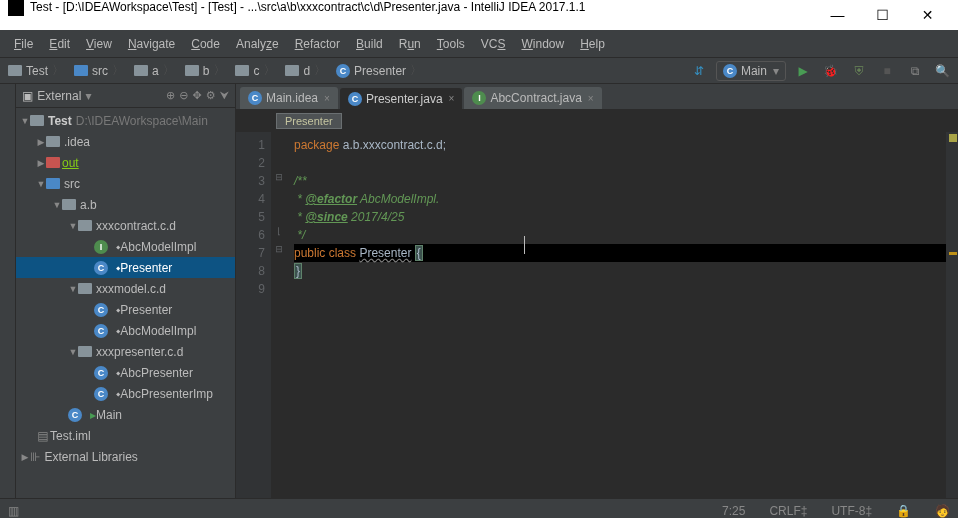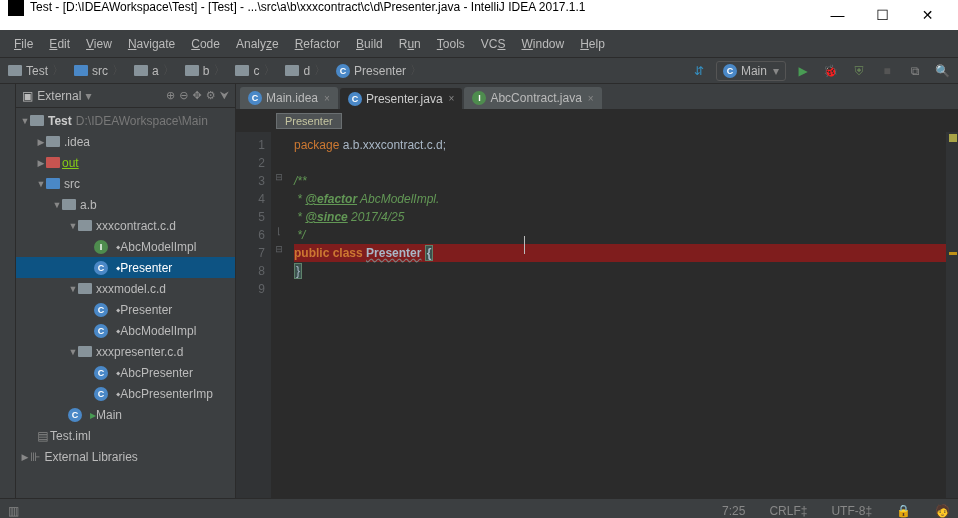--- a/index.html
+++ b/index.html
@@ -41,21 +41,21 @@
 .tab .close { margin-left: 6px; color: #888; font-size: 10px; }
 .crumb-bar { height: 22px; background: #2b2b2b; padding-left: 40px; display: flex; align-items: center; }
 .crumb-tag { background: #4e5254; border: 1px solid #6a6f71; padding: 1px 8px; color: #c5c5a0; font-size: 11px; }
 .code-wrap { flex: 1; display: flex; position: relative; }
 .gutter { width: 36px; background: #313335; color: #606366; font-family: "Consolas", monospace; font-size: 12px; text-align: right; padding: 4px 6px 0 0; border-right: 1px solid #2b2b2b; }
 .gutter div { height: 18px; line-height: 18px; }
 .fold-gutter { width: 14px; background: #2b2b2b; padding-top: 4px; }
 .fold-gutter div { height: 18px; color: #606366; font-size: 9px; text-align: center; }
 .code { flex: 1; font-family: "Consolas", monospace; font-size: 12px; padding: 4px 0 0 8px; color: #a9b7c6; position: relative; }
 .code-line { height: 18px; line-height: 18px; white-space: pre; }
-.code-line.current { background: #7f1d1d; font-weight: bold; }
+.code-line.current { background: #000000; }
 .kw { color: #cc7832; }
 .pkg { color: #a9b7c6; }
 .comment { color: #629755; font-style: italic; }
 .doctag { color: #629755; font-style: italic; text-decoration: underline; font-weight: bold; }
 .classname { color: #a9b7c6; text-decoration: underline wavy #808080; }
 .hl-brace { background: #3b514d; border: 1px solid #5f826b; padding: 0 1px; }
 .right-gutter { width: 12px; background: #313335; position: relative; }
 .right-gutter .mark-y { position: absolute; right: 1px; top: 2px; width: 8px; height: 8px; background: #a9a447; }
 .right-gutter .mark-o { position: absolute; right: 1px; top: 120px; width: 8px; height: 3px; background: #be9117; }
 .caret-mark { position: absolute; left: 238px; top: 104px; width: 2px; height: 18px; border-left: 1px solid #bbb; }

